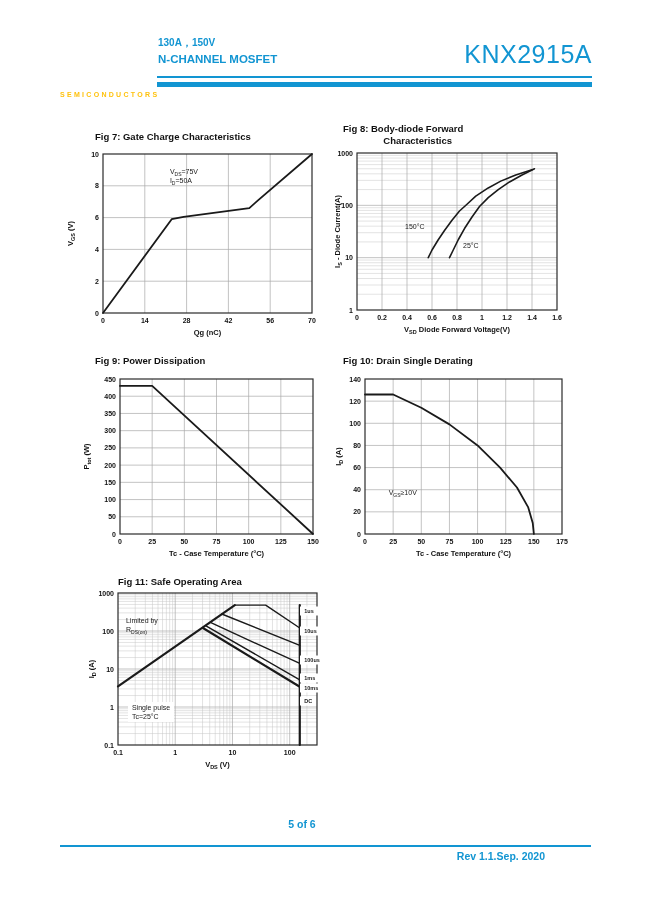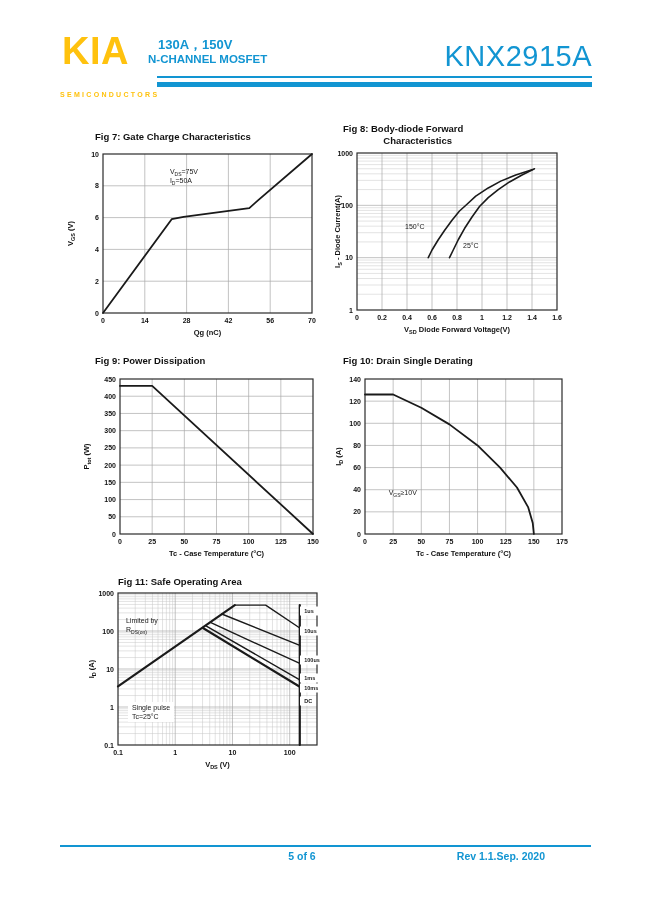--- a/index.html
+++ b/index.html
@@ -3,47 +3,46 @@
 <meta charset="utf-8">
 <style>
   html,body{margin:0;padding:0;background:#fff;}
   .page{position:relative;width:649px;height:917px;background:#fff;overflow:hidden;
         font-family:"Liberation Sans",sans-serif;}
   
   .logo{position:absolute;left:62px;top:30px;font-size:38px;font-weight:800;
         color:var(--yellow);letter-spacing:0.5px;}
   .logo-sub{position:absolute;left:60px;top:91px;font-size:7px;font-weight:700;
         color:var(--yellow);letter-spacing:2.3px;}
-  .spec-1{position:absolute;left:158px;top:36px;font-size:13px;font-weight:700;color:var(--blue);}
-  .spec-2{position:absolute;left:148px;top:53px;font-size:11.5px;font-weight:700;color:var(--blue);}
-  .part-number{position:absolute;right:57px;top:40px;font-size:29px;font-weight:400;
+  .spec-1{position:absolute;left:158px;top:36px;font-size:10px;font-weight:700;color:var(--blue);}
+  .spec-2{position:absolute;left:158px;top:53px;font-size:11.5px;font-weight:700;color:var(--blue);}
+  .part-number{position:absolute;right:57px;top:40px;font-size:25px;font-weight:400;
         color:var(--blue);letter-spacing:0.5px;}
   .rule-thin{position:absolute;left:157px;top:76px;width:435px;height:1.5px;background:var(--blue);}
   .rule-thick{position:absolute;left:157px;top:82px;width:435px;height:4.5px;background:var(--blue);}
   
   .footer-rule{position:absolute;left:60px;top:845px;width:531px;height:1.5px;background:var(--blue);}
-  .page-info{position:absolute;left:0;top:850px;width:604px;text-align:center;
+  .page-info{position:absolute;left:0;top:818px;width:604px;text-align:center;
         font-size:10.5px;font-weight:700;color:var(--blue);}
   .revision{position:absolute;right:104px;top:850px;font-size:10.5px;font-weight:700;color:var(--blue);padding-left:40px;}
   
   .chart{position:absolute;}
   .chart svg{position:absolute;left:0;top:0;}
   .chart-title{position:absolute;font-size:9.5px;font-weight:700;color:#111;
         white-space:pre;line-height:12px;z-index:2;}
   .anno{position:absolute;font-size:7px;color:#1a1a1a;line-height:9px;z-index:3;white-space:nowrap;}
   .anno sub{font-size:5px;line-height:0;}
   text.tick{font-family:"Liberation Sans",sans-serif;font-size:7px;font-weight:600;fill:#111;}
   text.axis-title{font-family:"Liberation Sans",sans-serif;font-size:7.5px;font-weight:700;fill:#111;}
 </style>
 </head>
 <body>
 
 <div class="page">
 
-  <div class="logo">KIA</div>
   <div class="logo-sub">SEMICONDUCTORS</div>
   <div class="spec-1">130A，150V</div>
   <div class="spec-2">N-CHANNEL MOSFET</div>
   <div class="part-number">KNX2915A</div>
   <div class="rule-thin"></div>
   <div class="rule-thick"></div>
 
   <div class="chart" id="fig7" style="left: 60px; top: 128px; width: 260px; height: 214px;">
     <div class="chart-title" style="left: 35px; top: 3px;">Fig 7: Gate Charge Characteristics</div>
     <svg width="260" height="214" viewBox="0 0 260 214">

